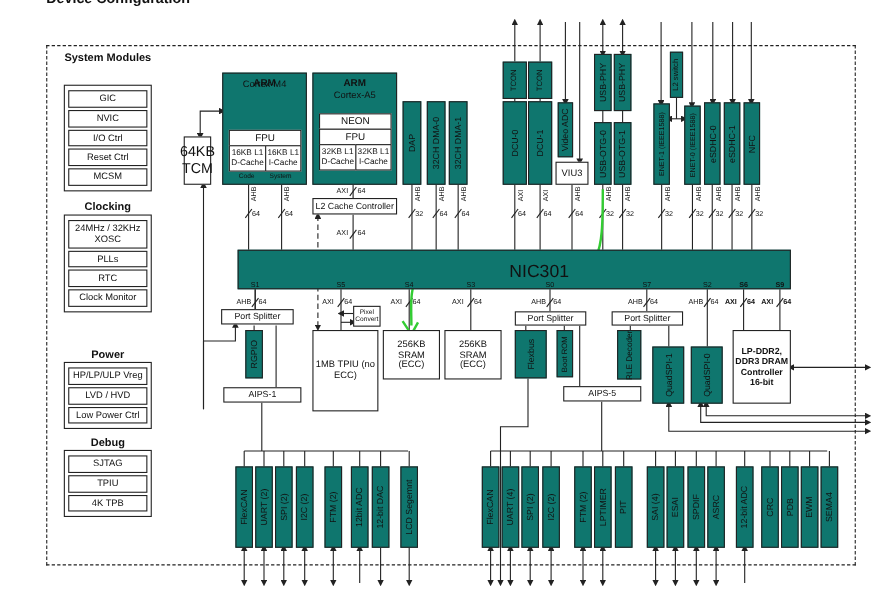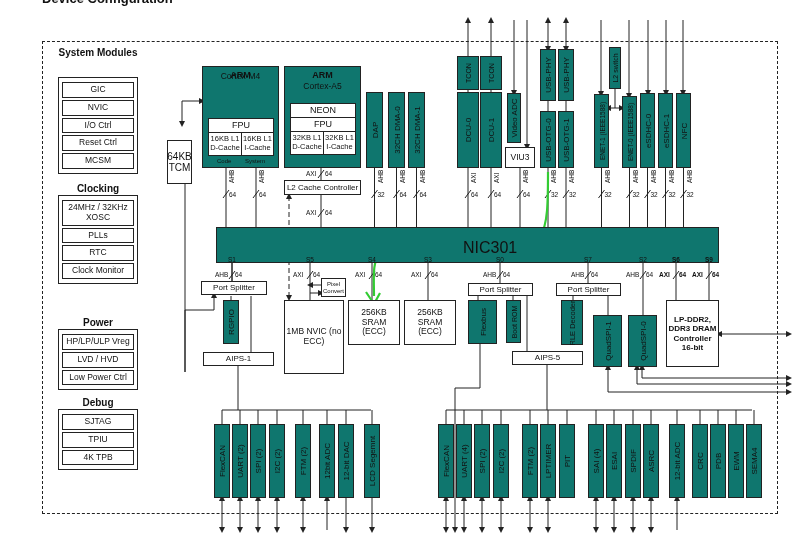--- a/index.html
+++ b/index.html
@@ -225,21 +225,21 @@
 
 <div class="vbox" style="left:284px;top:66px;width:77px;height:102px;">
   <div class="abs bold" style="left:0;top:3px;width:100%;text-align:center;font-size:9px;">ARM</div>
   <div class="abs" style="left:0;top:14px;width:100%;text-align:center;font-size:8.5px;">Cortex-A5</div>
   <div class="box" style="left:5px;top:36px;width:66px;height:15px;">NEON</div>
   <div class="box" style="left:5px;top:50px;width:66px;height:15px;">FPU</div>
   <div class="box" style="left:5px;top:64px;width:34px;height:24px;font-size:7.5px;">32KB L1 D-Cache</div>
   <div class="box" style="left:38px;top:64px;width:33px;height:24px;font-size:7.5px;">32KB L1 I-Cache</div>
 </div>
 
-<div class="box" style="left:167px;top:140px;width:25px;height:44px;font-size:10px;">64KB TCM</div>
+<div class="box" style="left:167px;top:124px;width:25px;height:44px;font-size:13px;">64KB TCM</div>
 <div class="box" style="left:284px;top:180px;width:77px;height:15px;font-size:8px;">L2 Cache Controller</div>
 
 <div class="vbox" style="left:457px;top:56px;width:22px;height:34px;">
     <span class="vtext" style="font-size:7px;">TCON</span>
   </div>
 <div class="vbox" style="left:480px;top:56px;width:22px;height:34px;">
     <span class="vtext" style="font-size:7px;">TCON</span>
   </div>
 <div class="vbox" style="left:507px;top:93px;width:14px;height:50px;">
     <span class="vtext" style="font-size:8px;">Video ADC</span>
@@ -376,21 +376,21 @@
     <div class="lbl" style="left:692px;top:271px;font-weight:bold;">AXI</div>
     <div class="lbl" style="left:712px;top:271px;font-weight:bold;">64</div>
   </div>
 
 <div class="box" style="left:201px;top:281px;width:66px;height:14px;font-size:8px;">Port Splitter</div>
 <div class="vbox" style="left:223px;top:300px;width:16px;height:44px;">
     <span class="vtext" style="font-size:8px;">RGPIO</span>
   </div>
 <div class="box" style="left:203px;top:352px;width:71px;height:14px;font-size:8px;">AIPS-1</div>
 <div class="box" style="left:321px;top:278px;width:25px;height:19px;font-size:6px;">Pixel Convert</div>
-<div class="box" style="left:284px;top:300px;width:60px;height:74px;font-size:8.5px;">1MB NVIC (no ECC)</div>
+<div class="box" style="left:284px;top:300px;width:60px;height:74px;font-size:8.5px;">1MB TPIU (no ECC)</div>
 <div class="box" style="left:348px;top:300px;width:52px;height:45px;font-size:8.5px;">256KB SRAM (ECC)</div>
 <div class="box" style="left:404px;top:300px;width:52px;height:45px;font-size:8.5px;">256KB SRAM (ECC)</div>
 <div class="box" style="left:468px;top:283px;width:65px;height:13px;font-size:8px;">Port Splitter</div>
 <div class="vbox" style="left:468px;top:300px;width:29px;height:44px;">
     <span class="vtext" style="font-size:8px;">Flexbus</span>
   </div>
 <div class="vbox" style="left:506px;top:300px;width:15px;height:43px;">
     <span class="vtext" style="font-size:7px;">Boot ROM</span>
   </div>
 <div class="box" style="left:512px;top:351px;width:71px;height:14px;font-size:8px;">AIPS-5</div>

